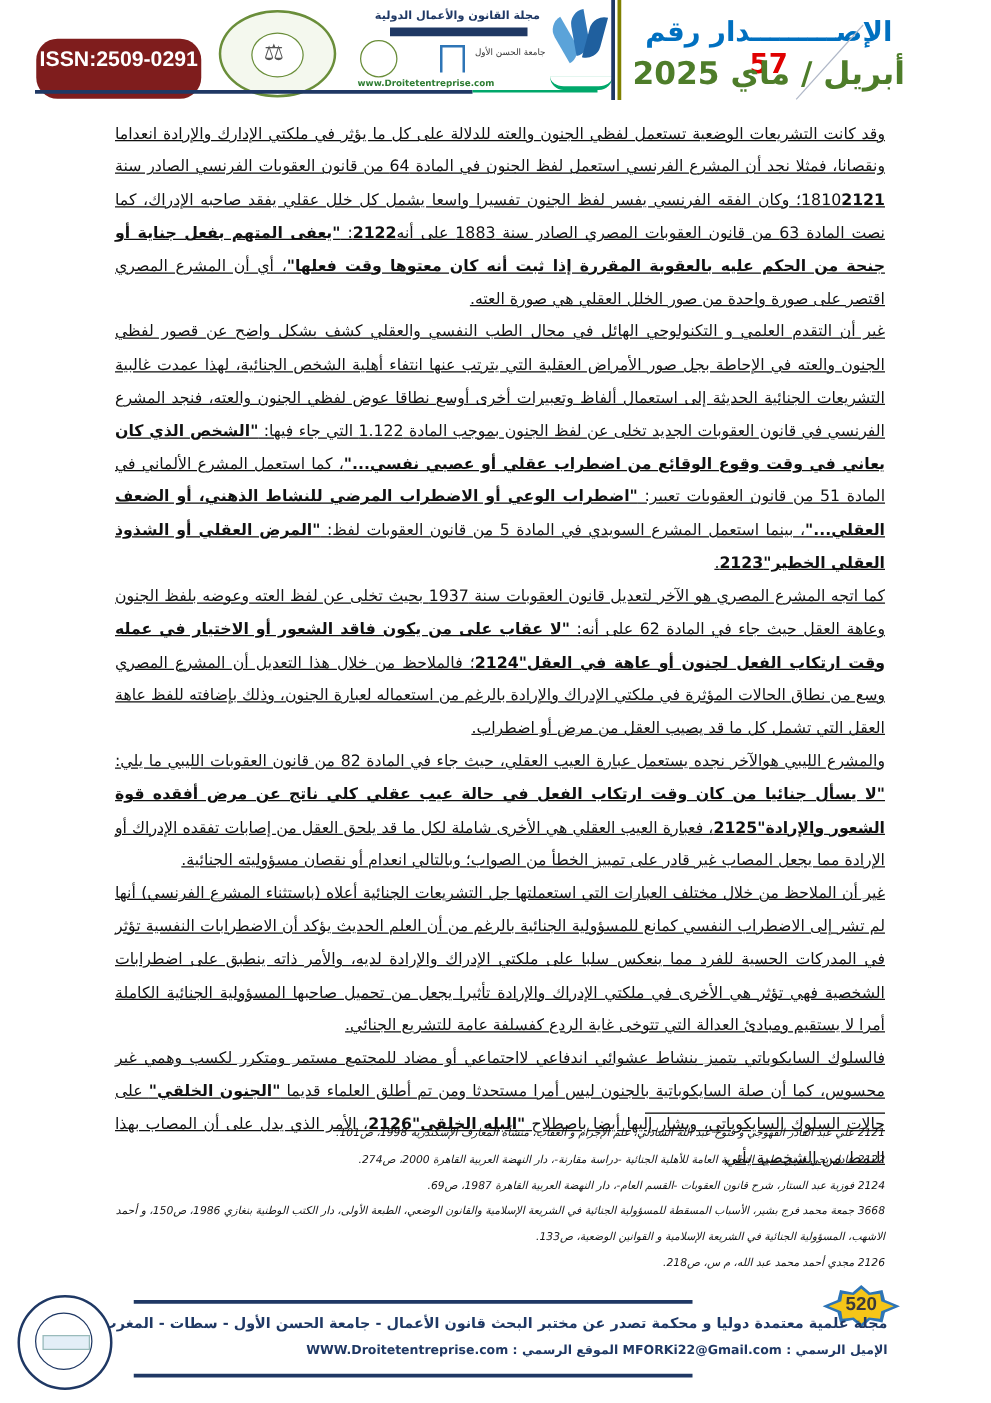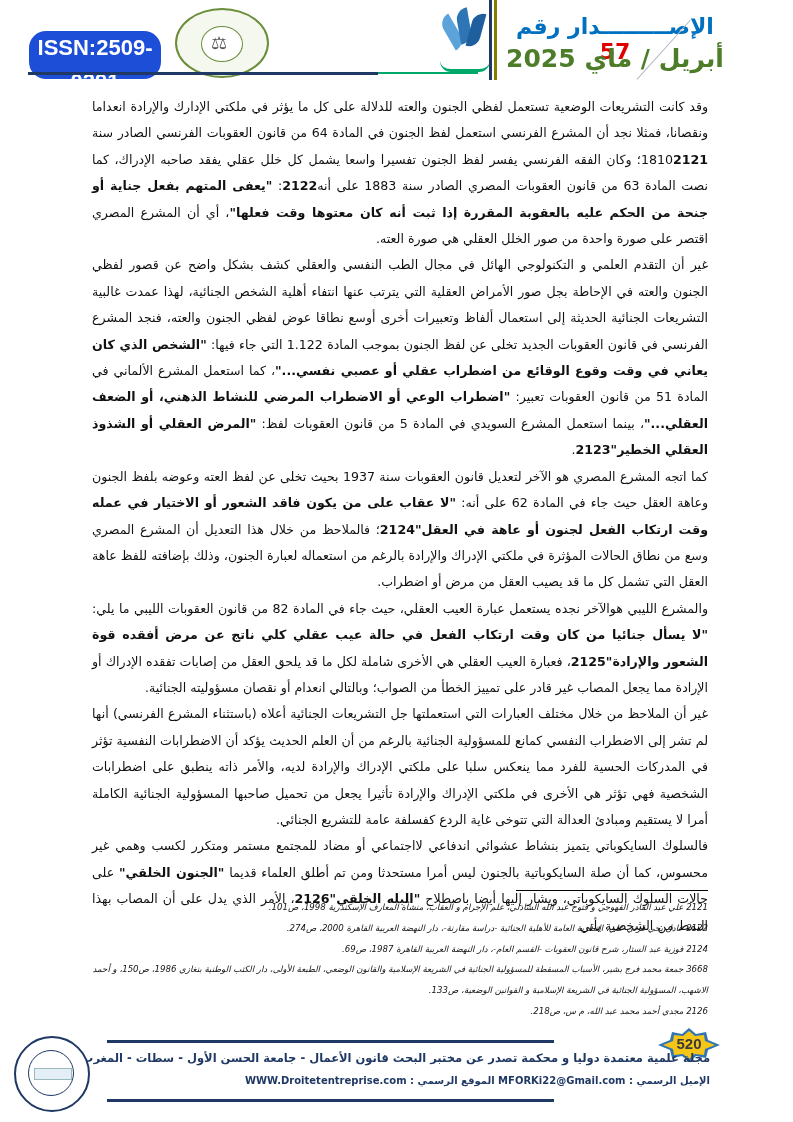--- a/index.html
+++ b/index.html
@@ -1,18 +1,18 @@
 <!DOCTYPE html>
 <html><head>
 <meta charset="utf-8">
 <style>
   html, body { margin:0; padding:0; background:#ffffff; }
   body { width:793px; height:1122px; position:relative; overflow:hidden; font-family:"DejaVu Sans", sans-serif; color:#111; }
   .header { position:absolute; left:0; top:0; width:793px; height:90px; }
-  .issn { position:absolute; left:29px; top:31px; width:132px; height:48px; background:#1d4ed8; border-radius:17px; color:#fff; font-family:"Liberation Sans", sans-serif; font-weight:bold; font-size:22px; line-height:34px; text-align:center; }
+  .issn { position:absolute; left:29px; top:31px; width:132px; height:48px; background:#7f1d1d; border-radius:17px; color:#fff; font-family:"Liberation Sans", sans-serif; font-weight:bold; font-size:17px; line-height:34px; text-align:center; }
   .lab-logo { position:absolute; left:175px; top:8px; width:90px; height:66px; border-radius:50%; border:2px solid #6a8e3a; background:#f4f8ee; }
   .lab-logo .inner { position:absolute; left:24px; top:16px; width:40px; height:34px; border-radius:50%; border:1px solid #6a8e3a; background:#fff; }
   .lab-logo .scale { position:absolute; left:34px; top:22px; font-size:18px; color:#555; }
   .journal-logo { position:absolute; left:282px; top:8px; width:170px; height:62px; }
   .journal-logo .t1 { position:absolute; right:20px; top:0; font-size:9px; font-weight:bold; color:#1f3864; white-space:nowrap; direction:rtl; }
   .journal-logo .bar { position:absolute; left:30px; top:14px; width:110px; height:7px; background:#1f3864; }
   .journal-logo .mini { position:absolute; left:6px; top:24px; width:28px; height:28px; border-radius:50%; border:1px solid #6a8e3a; }
   .journal-logo .tower { position:absolute; left:70px; top:28px; width:16px; height:20px; border:2px solid #2e75b6; border-bottom:none; }
   .journal-logo .univ { position:absolute; left:98px; top:30px; font-size:7px; color:#333; direction:rtl; white-space:nowrap; }
   .journal-logo .url { position:absolute; left:4px; top:55px; font-size:7px; color:#2e7d32; font-weight:bold; }
@@ -21,21 +21,21 @@
   .book .base { position:absolute; left:0; bottom:4px; width:50px; height:8px; border-bottom:3px solid #00a86b; border-radius:0 0 25px 25px; }
   .vbar { position:absolute; left:489px; top:0; width:3px; height:80px; background:#1f3864; }
   .vbar2 { position:absolute; left:494px; top:0; width:3px; height:80px; background:#808000; }
   .issue { position:absolute; left:505px; top:2px; width:220px; text-align:center; direction:rtl; font-weight:bold; font-size:22px; color:#0070c0;margin-top:12px; }
   .issue .num { color:#e00000; }
   .date { position:absolute; left:505px; top:44px; width:220px; text-align:center; direction:rtl; font-weight:bold; font-size:25px; color:#4e7d2a; }
   .diag { position:absolute; left:690px; top:20px; width:1px; height:80px; background:#b0b8c8; transform:rotate(42deg); transform-origin:top; }
   .hrule { position:absolute; left:28px; top:72px; width:350px; height:3px; background:#1f3864; }
   .hrule2 { position:absolute; left:378px; top:72px; width:100px; height:2px; background:#00a86b; }
 
-  .content { position:absolute; left:92px; top:94px; width:616px; direction:rtl; text-align:justify; font-family:"DejaVu Sans", sans-serif; font-size:12.6px; line-height:26.4px; }
+  .content { position:absolute; left:92px; top:94px; width:616px; direction:rtl; text-align:justify; font-family:"DejaVu Sans", sans-serif; font-size:12.6px; line-height:26.4px;text-decoration:underline; }
   .content p { margin:0; }
   .content b { font-weight:bold; }
 
   .fn-rule { position:absolute; left:516px; top:890px; width:192px; height:1px; background:#000; }
   .footnotes { position:absolute; left:92px; top:897px; width:616px; direction:rtl; font-size:8.6px; line-height:20.8px; color:#111; }
   .footnotes p { margin:0;font-style:italic; }
 
   .badge { position:absolute; left:658px; top:1028px; width:62px; height:34px; }
   .badge svg { position:absolute; left:0; top:0; }
   .badge span { position:absolute; left:0; top:7px; width:62px; text-align:center; font-weight:bold; font-size:15px; color:#3a3a3a; font-family:"Liberation Sans", sans-serif; }
@@ -51,20 +51,28 @@
 <body>
 
 <div class="header">
   <div class="issn">ISSN:2509-0291</div>
 
   <div class="lab-logo" title="مختبر البحث: قانون الأعمال">
     <div class="inner"></div>
     <span class="scale">⚖</span>
   </div>
 
+  <div class="journal-logo">
+    <div class="t1">مجلة القانون والأعمال الدولية</div>
+    <div class="bar" title="Revue internationale du droit des affaires"></div>
+    <div class="mini"></div>
+    <div class="tower"></div>
+    <div class="univ">جامعة الحسن الأول</div>
+    <div class="url">www.Droitetentreprise.com</div>
+  </div>
 
   <div class="book">
     <div class="leaf" style="left:6px;top:8px;transform:rotate(-30deg);background:#5ba3d9;"></div>
     <div class="leaf" style="left:18px;top:2px;transform:rotate(-10deg);"></div>
     <div class="leaf" style="left:30px;top:6px;transform:rotate(15deg);background:#1f5f9e;"></div>
     <div class="base"></div>
   </div>
 
   <div class="vbar"></div>
   <div class="vbar2"></div>

